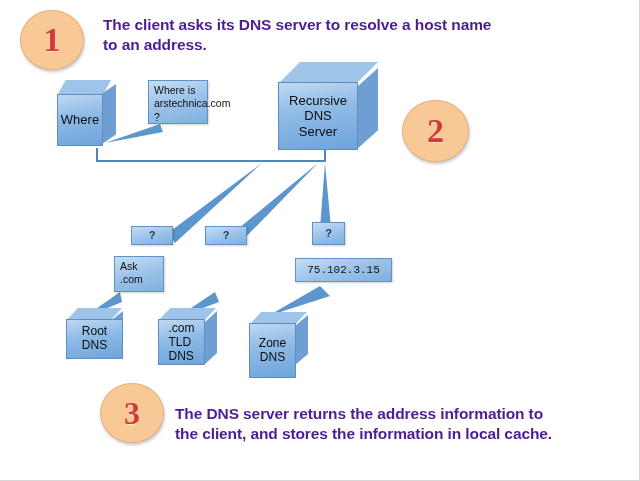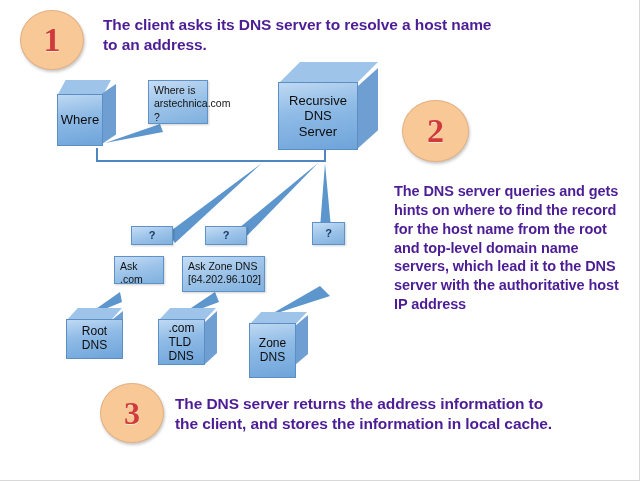--- a/index.html
+++ b/index.html
@@ -137,21 +137,20 @@
   </svg>
 
   <div class="step-circle" style="left:20px; top:10px; width:62px; height:58px;">
     <span class="num" style="font-size:34px;">1</span>
   </div>
   <div class="step-text" style="left:103px; top:15px; width:390px;">The client asks its DNS server to resolve a host name to an address.</div>
 
   <div class="step-circle" style="left:402px; top:100px; width:65px; height:60px;">
     <span class="num" style="font-size:34px;">2</span>
   </div>
-  <div class="step-text small" style="left:394px; top:182px; width:232px;">The DNS server queries and gets hints on where to find the record for the host name from the root and top-level domain name servers, which lead it to the DNS server with the authoritative host IP address</div>
 
   <div class="cube" style="left:57px; top:80px; width:72px; height:68px;">
     <div class="face-top" style="left:0px; top:0px; width:54px; height:16px;
                 clip-path: polygon(16% 0%, 100% 0%, 84% 100%, 0% 100%);
                 background:#9fc4ea; border:none;"></div>
     <div class="face-right" style="left:45px; top:4px; width:14px; height:60px;
                 clip-path: polygon(100% 0%, 100% 84%, 0% 100%, 0% 16%);
                 border:none;"></div>
     <div class="face-front big" style="left:0px; top:14px; width:46px; height:52px;">
       <span class="lbl">Where</span>
@@ -179,30 +178,29 @@
   <div class="bubble qmark" style="left:131px; top:226px; width:42px; height:19px;">
     <span>?</span>
   </div>
   <div class="bubble qmark" style="left:205px; top:226px; width:42px; height:19px;">
     <span>?</span>
   </div>
   <div class="bubble qmark" style="left:312px; top:222px; width:33px; height:23px;">
     <span>?</span>
   </div>
 
-  <div class="bubble" style="left:114px; top:256px; width:50px; height:28px; text-align:left;">
+  <div class="bubble" style="left:114px; top:256px; width:50px; height:36px; text-align:left;">
     <span class="lbl" style="white-space:pre-line;">Ask
 .com</span>
   </div>
 
-  <div class="bubble" style="left:182px; top:256px; width:83px; height:36px; text-align:left;">
-    <span class="lbl" style="white-space:pre-line;">Ask Zone DNS
-[64.202.96.102]</span>
-  </div>
-
+
+  <div class="bubble mono" style="left:295px; top:258px; width:97px; height:24px;">
+    <span>75.102.3.15</span>
+  </div>
 
   <div class="cube" style="left:66px; top:308px; width:60px; height:52px;">
     <div class="face-top" style="left:0px; top:0px; width:56px; height:13px;
                 clip-path: polygon(21% 0%, 100% 0%, 79% 100%, 0% 100%);
                 border:none;"></div>
     <div class="face-right" style="left:44px; top:3px; width:13px; height:48px;
                 clip-path: polygon(100% 0%, 100% 78%, 0% 100%, 0% 22%);
                 border:none;"></div>
     <div class="face-front" style="left:0px; top:11px; width:57px; height:40px;">
       <span class="lbl">Root
@@ -233,15 +231,15 @@
                 border:none;"></div>
     <div class="face-front" style="left:0px; top:11px; width:47px; height:55px;">
       <span class="lbl">Zone
 DNS</span>
     </div>
   </div>
 
   <div class="step-circle" style="left:100px; top:383px; width:62px; height:58px;">
     <span class="num" style="font-size:32px;">3</span>
   </div>
-  <div class="step-text" style="left:175px; top:394px; width:385px;">The DNS server returns the address information to the client, and stores the information in local cache.</div>
+  <div class="step-text" style="left:175px; top:404px; width:385px;">The DNS server returns the address information to the client, and stores the information in local cache.</div>
 
 </div>
 
 </body></html>

